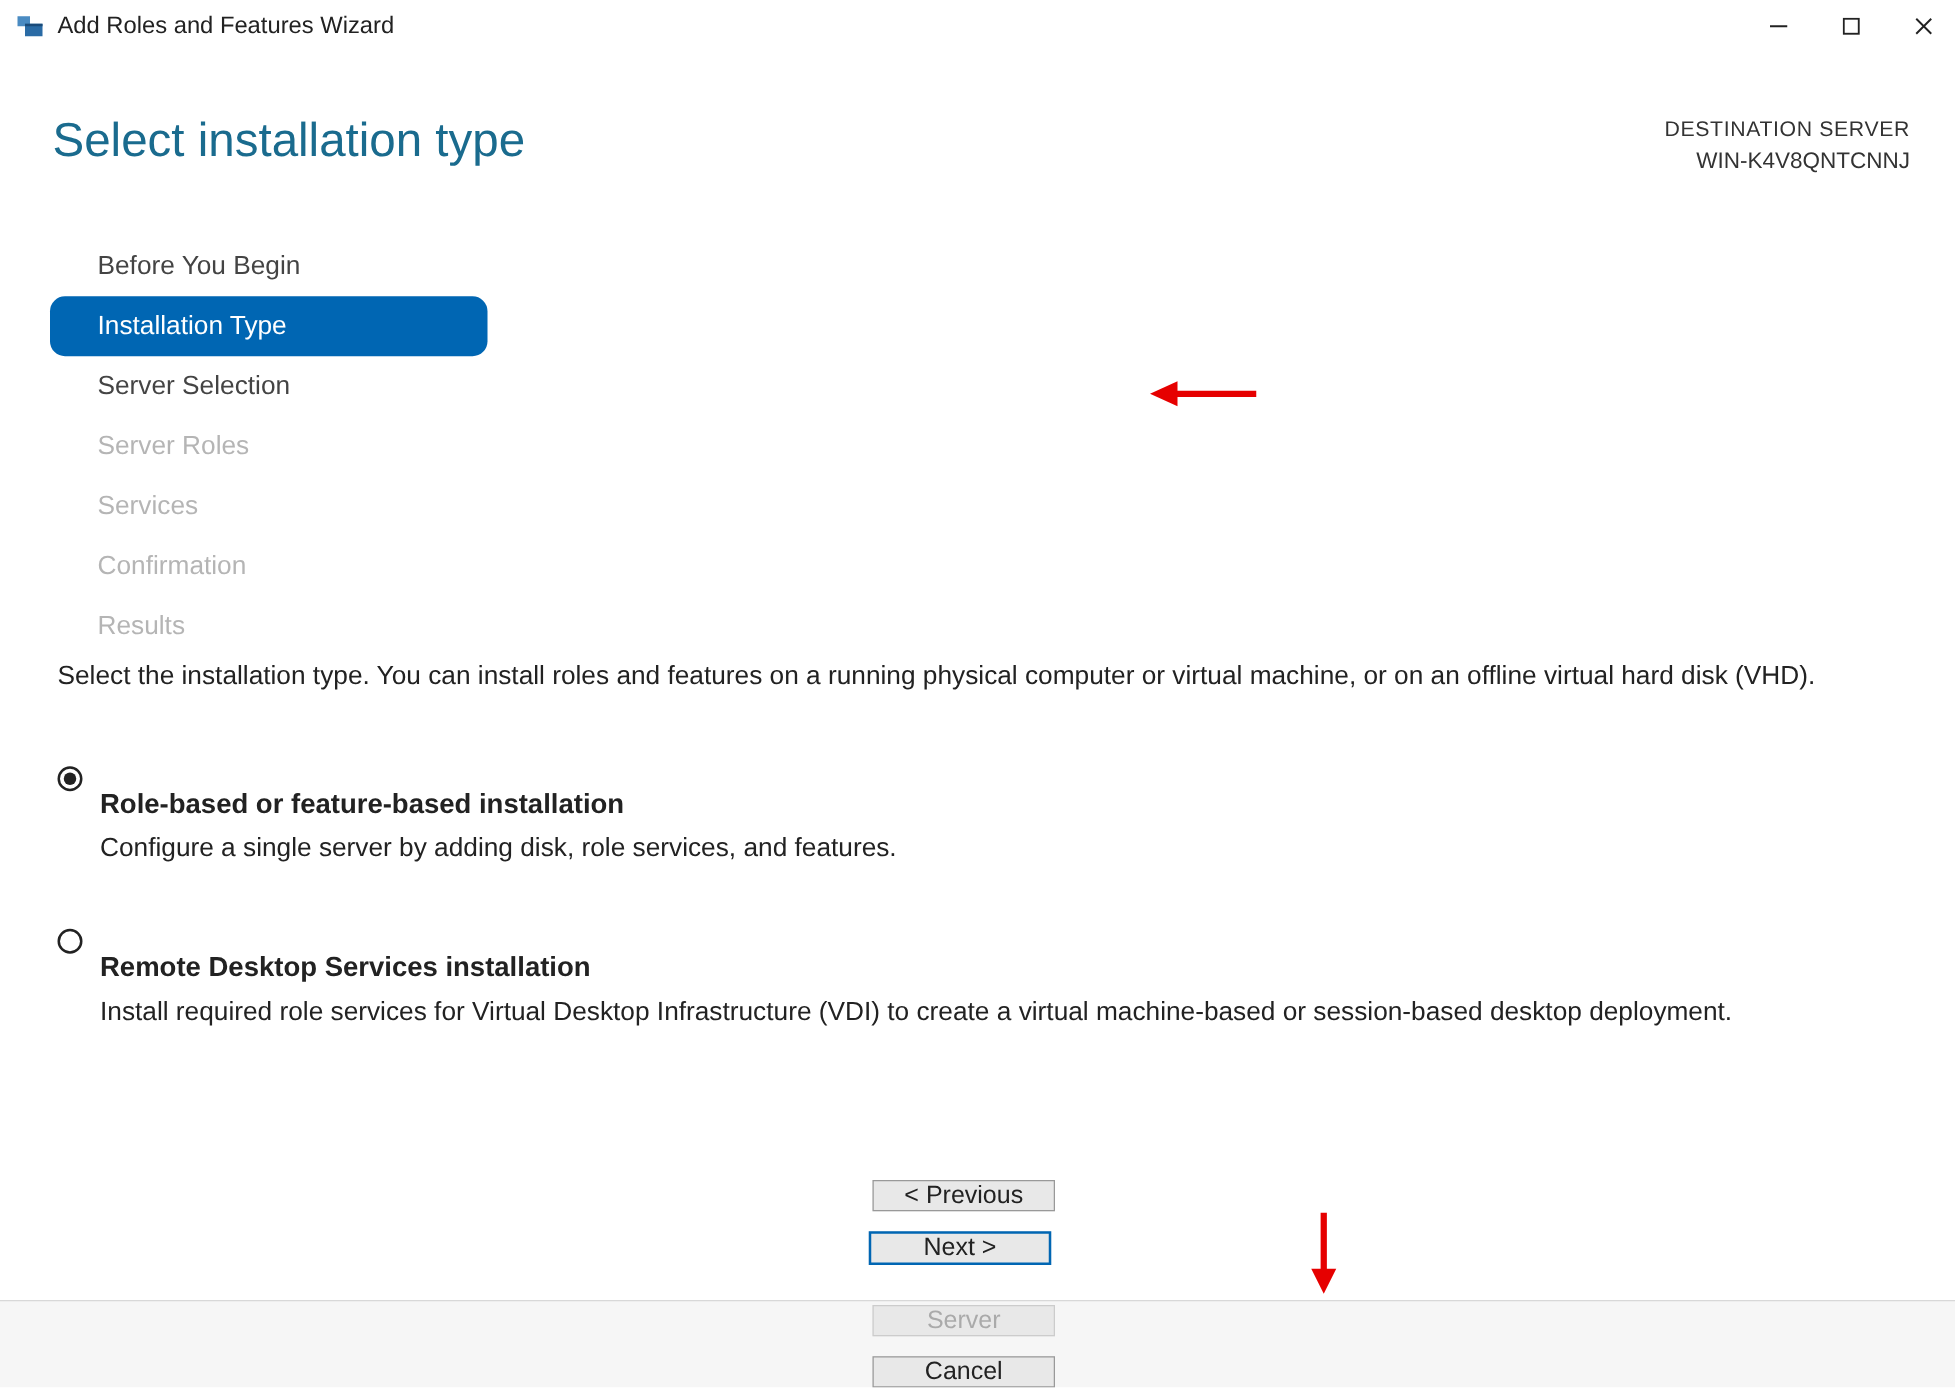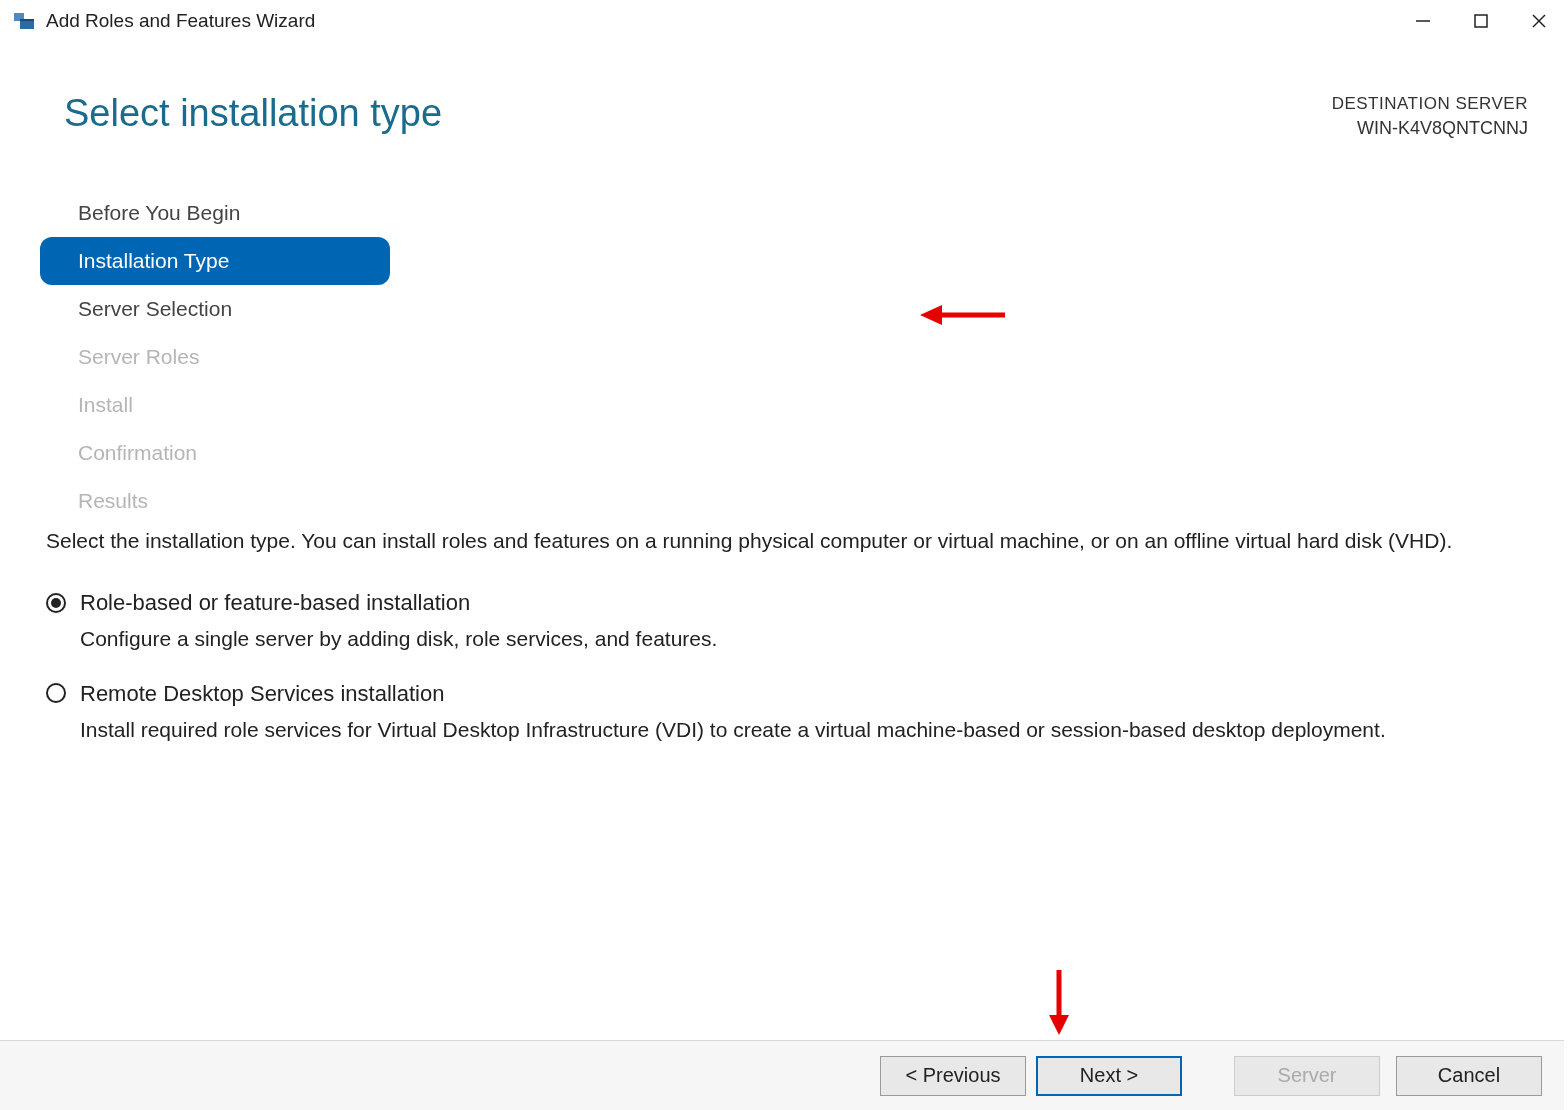--- a/index.html
+++ b/index.html
@@ -24,21 +24,21 @@
       display: flex; align-items: center; justify-content: center;
     }
     .titlebar-title { font-size: 19px; color: #222; font-weight: 400; }
     .titlebar-controls { margin-left: auto; display: flex; }
     .titlebar-btn {
       width: 58px; height: 42px;
       display: flex; align-items: center; justify-content: center;
       font-size: 18px; color: #222;
     }
     .header-area {
-      padding: 50px 40px 0 64px;
+      padding: 50px 40px 0 42px;
       display: flex;
       justify-content: space-between;
       align-items: flex-start;
     }
     .page-title {
       font-size: 38px;
       font-weight: 300;
       color: #1a6b8e;
       letter-spacing: 0px;
     }
@@ -97,38 +97,39 @@
       margin-right: 14px;
       display: flex; align-items: center; justify-content: center;
       flex-shrink: 0;
     }
     .radio.selected::after {
       content: '';
       width: 10px; height: 10px;
       background: #222;
       border-radius: 50%;
     }
-    .option-title { font-weight: 400; font-size: 22px; }
+    .option-title { font-weight: 700; font-size: 22px; margin-top: 40px; }
     .option-desc {
       margin-left: 34px;
       margin-top: 4px;
       font-size: 21px;
       color: #222;
     }
     .footer {
       position: absolute;
       bottom: 0; left: 0; right: 4px;
       height: 70px;
       border-top: 1px solid #d8d8d8;
       background: #f6f6f6;
       display: flex;
       align-items: center;
       justify-content: flex-end;
       padding-right: 22px;
       gap: 16px;
+      flex-direction: column;
     }
     .btn {
       min-width: 146px;
       height: 40px;
       border: 1px solid #999;
       background: #e8e8e8;
       font-size: 20px;
       color: #222;
       display: flex;
       align-items: center;
@@ -192,21 +193,21 @@
     <div class="sidebar-item active">
       <span>Installation Type</span>
     </div>
     <div class="sidebar-item">
       <span>Server Selection</span>
     </div>
     <div class="sidebar-item disabled">
       <span>Server Roles</span>
     </div>
     <div class="sidebar-item disabled">
-      <span>Install</span>
+      <span>Services</span>
     </div>
     <div class="sidebar-item disabled">
       <span>Confirmation</span>
     </div>
     <div class="sidebar-item disabled">
       <span>Results</span>
     </div>
   </div>
 
   <div class="divider"></div>

